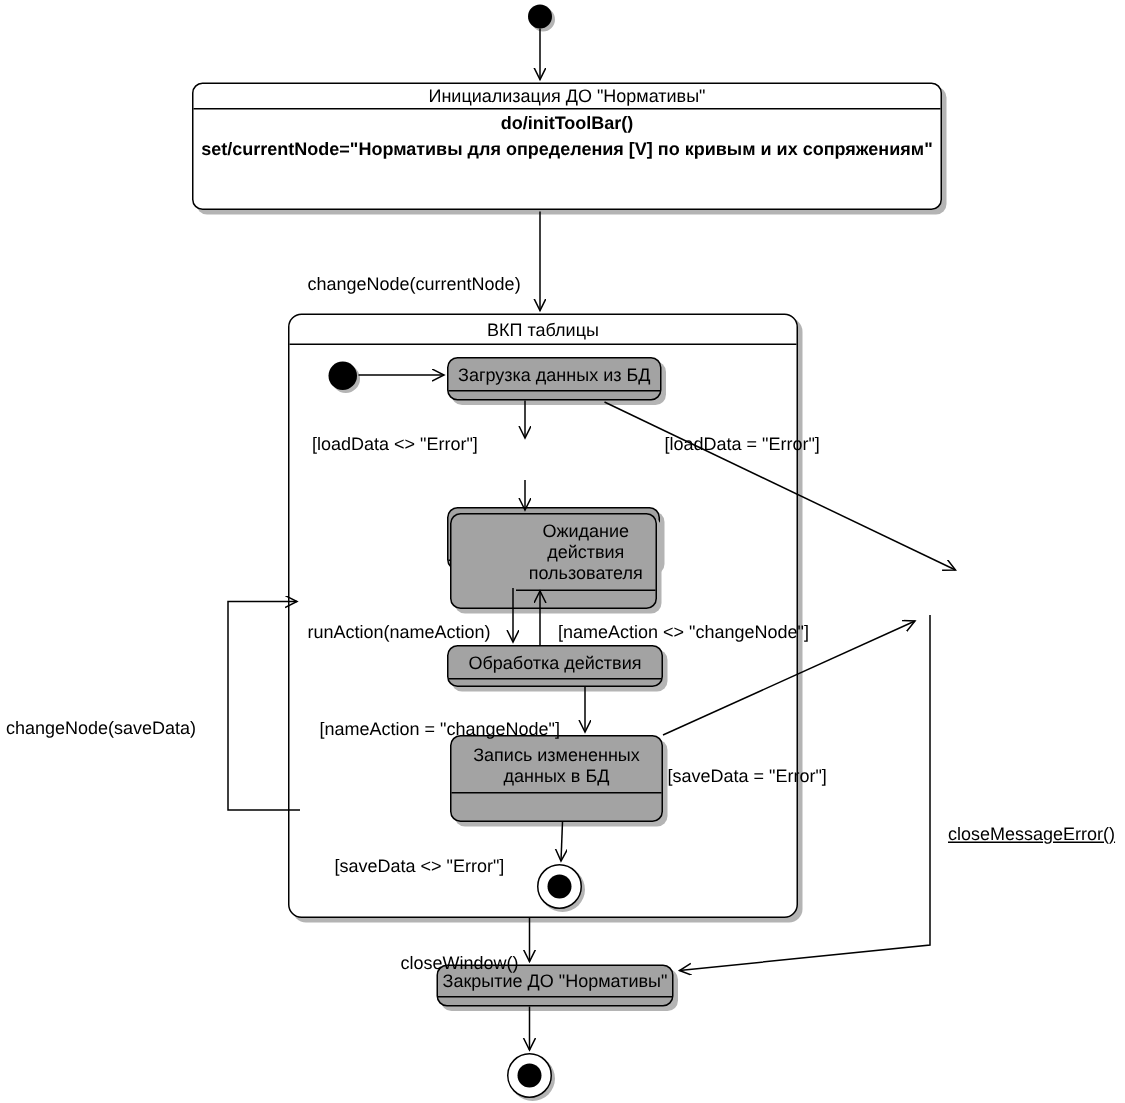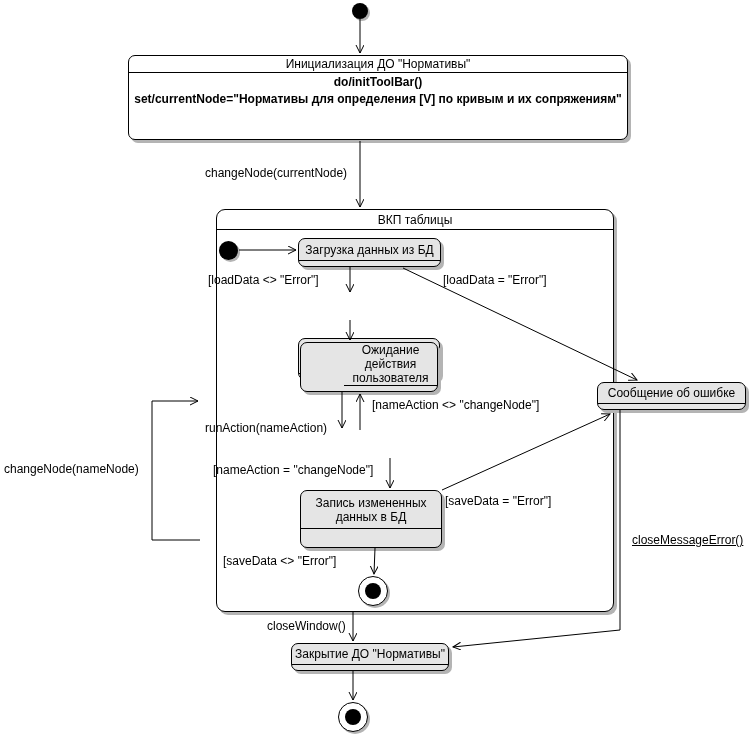--- a/index.html
+++ b/index.html
@@ -1,21 +1,21 @@
 <!DOCTYPE html>
 <html><head>
 <meta charset="utf-8">
 <style>
   * { margin:0; padding:0; box-sizing:border-box; }
   html,body { background:#ffffff; }
   body { font-family:"Liberation Sans", sans-serif; font-size:12px; color:#000; }
   #canvas { position:relative; width:750px; height:735px; background:#ffffff; overflow:hidden; }
 
   
-  .state { position:absolute; background:#e5e5e5; border:1px solid #000; border-radius:7px;
+  .state { position:absolute; background:#a3a3a3; border:1px solid #000; border-radius:7px;
            box-shadow:3px 3px 0 #b4b4b4; display:flex; flex-direction:column; }
   .sname { flex:1 1 auto; display:flex; align-items:center; justify-content:center;
            text-align:center; border-bottom:1px solid #000; padding:0 3px; line-height:14px; }
   .scomp { flex:0 0 auto; }
 
   
   .action-state { position:absolute; background:#fff; border:1px solid #000; border-radius:7px;
                   box-shadow:3px 3px 0 #b4b4b4; display:flex; flex-direction:column; }
   .astitle { height:17px; border-bottom:1px solid #000; display:flex; align-items:center; justify-content:center; }
   .asact  { height:17px; display:flex; align-items:center; justify-content:center; white-space:nowrap;font-weight:bold; }
@@ -25,65 +25,65 @@
                box-shadow:3px 3px 0 #b4b4b4; }
   .ctitle { height:20px; border-bottom:1px solid #000; display:flex; align-items:center; justify-content:center; }
 
   
   .idot { position:absolute; background:#000; border-radius:50%; box-shadow:2px 2px 0 #b4b4b4; }
   .final { position:absolute; background:#fff; border:1px solid #000; border-radius:50%;
            box-shadow:2px 2px 0 #b4b4b4; display:flex; align-items:center; justify-content:center; }
   .final .dot { width:16px; height:16px; background:#000; border-radius:50%; }
 
   
-  .lbl { position:absolute; white-space:nowrap; line-height:13px; }
+  .lbl { position:absolute; white-space:nowrap; line-height:13px;margin-top:16px; }
 
   svg.wires { position:absolute; left:0; top:0; pointer-events:none; }
   svg.wires line, svg.wires polyline { stroke:#000; stroke-width:1; fill:none; }
 </style>
 </head>
 <body>
 
 <div id="canvas">
 
-  <div class="composite" style="left:216px; top:209px; width:398px; height:403px;">
+  <div class="composite" style="left:192px; top:209px; width:340px; height:403px;">
     <div class="ctitle">ВКП таблицы</div>
   </div>
 
   <div class="action-state" style="left:128px; top:55px; width:500px; height:85px;">
     <div class="astitle">Инициализация ДО "Нормативы"</div>
     <div class="asact">do/initToolBar()</div>
     <div class="asact">set/currentNode="Нормативы для определения [V] по кривым и их сопряжениям"</div>
   </div>
 
   <div class="state" style="left:298px; top:238px; width:143px; height:29px;">
     <div class="sname">Загрузка данных из БД</div>
     <div class="scomp" style="height:5px;"></div>
   </div>
 
   <div class="state" style="left:298px; top:294px; width:142px; height:42px;margin-top:44px;">
     <div class="sname">Отображение данных</div>
     <div class="scomp" style="height:5px;"></div>
   </div>
 
-  <div class="state" style="left:300px; top:342px; width:138px; height:50px;padding-left:43px;">
+  <div class="state" style="left:300px; top:342px; width:138px; height:64px;padding-left:43px;">
     <div class="sname">Ожидание действия пользователя</div>
     <div class="scomp" style="height:11px;"></div>
   </div>
 
+  <div class="state" style="left:298px; top:430px; width:144px; height:28px;">
+    <div class="sname">Обработка действия</div>
+    <div class="scomp" style="height:4px;"></div>
+  </div>
 
   <div class="state" style="left:300px; top:490px; width:142px; height:58px;justify-content:flex-end;">
     <div class="sname">Запись измененных данных в БД</div>
     <div class="scomp" style="height:18px;"></div>
   </div>
 
-  <div class="state" style="left:597px; top:382px; width:149px; height:28px;">
-    <div class="sname">Сообщение об ошибке</div>
-    <div class="scomp" style="height:5px;"></div>
-  </div>
 
   <div class="state" style="left:291px; top:643px; width:158px; height:28px;">
     <div class="sname">Закрытие ДО "Нормативы"</div>
     <div class="scomp" style="height:5px;"></div>
   </div>
 
   <div class="idot" style="left:352px; top:3px; width:16px; height:16px;"></div>
   <div class="idot" style="left:219px; top:241px; width:19px; height:19px;"></div>
   <div class="final" style="left:358px; top:576px; width:30px; height:30px;">
     <div class="dot"></div>
@@ -111,21 +111,21 @@
     <line x1="375" y1="548" x2="374" y2="574" marker-end="url(#ah)"></line>
     <polyline points="200,540 152,540 152,401 198,401" marker-end="url(#ah)"></polyline>
     <line x1="353" y1="612" x2="353" y2="641" marker-end="url(#ah)"></line>
     <line x1="353" y1="671" x2="353" y2="700" marker-end="url(#ah)"></line>
     <polyline points="620,410 620,630 453,647" marker-end="url(#ah)"></polyline>
   </svg>
 
   <span class="lbl" style="left:205px; top:167px;">changeNode(currentNode)</span>
   <span class="lbl" style="left:208px; top:274px;">[loadData &lt;&gt; "Error"]</span>
   <span class="lbl" style="left:443px; top:274px;">[loadData = "Error"]</span>
-  <span class="lbl" style="left:205px; top:422px;">runAction(nameAction)</span>
+  <span class="lbl" style="left:205px; top:399px;">runAction(nameAction)</span>
   <span class="lbl" style="left:372px; top:399px;">[nameAction &lt;&gt; "changeNode"]</span>
   <span class="lbl" style="left:213px; top:464px;">[nameAction = "changeNode"]</span>
   <span class="lbl" style="left:445px; top:495px;">[saveData = "Error"]</span>
   <span class="lbl" style="left:223px; top:555px;">[saveData &lt;&gt; "Error"]</span>
-  <span class="lbl" style="left:4px; top:463px;">changeNode(nameNode)</span>
+  <span class="lbl" style="left:4px; top:463px;">changeNode(saveData)</span>
   <span class="lbl" style="left:267px; top:620px;text-align:center;">closeWindow()</span>
   <span class="lbl" style="left:632px; top:534px;text-decoration:underline;">closeMessageError()</span>
 </div>
 
 </body></html>

